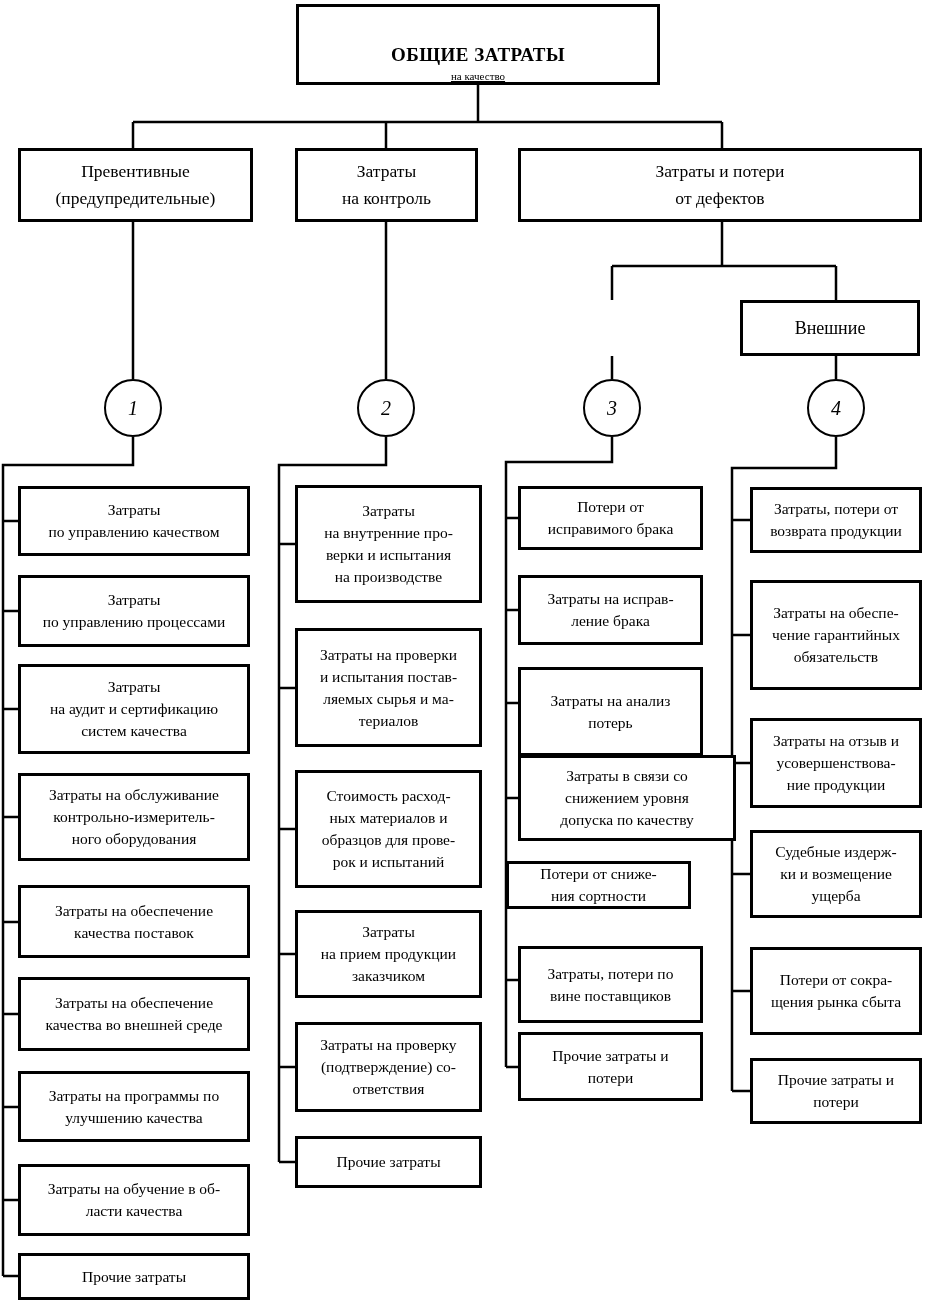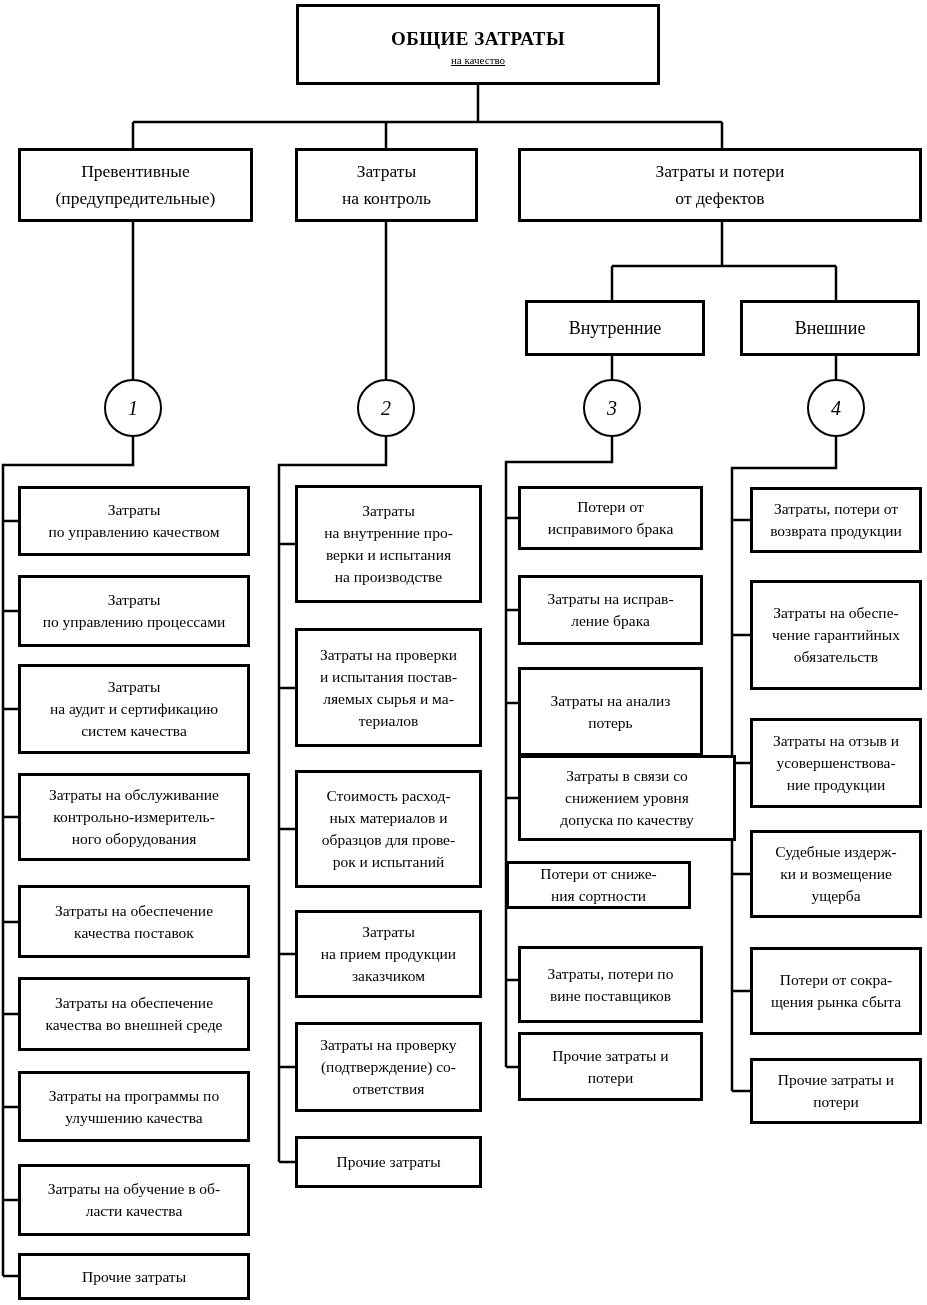--- a/index.html
+++ b/index.html
@@ -29,21 +29,21 @@
     border: 3px solid #000000;
     background: #ffffff;
     display: flex;
     align-items: center;
     justify-content: center;
     text-align: center;
     white-space: pre-line;
   }
   .root-box {
     flex-direction: column;
-    justify-content: center;
+    justify-content: flex-end;
     padding-top: 4px;
   }
   .root-title {
     font-weight: bold;
     font-size: 19px;
     letter-spacing: 0.5px;
   }
   .root-subtitle {
     font-size: 11px;
     margin-top: 4px;
@@ -116,21 +116,20 @@
     <div class="root-subtitle">на качество</div>
   </div>
 
   <div class="box l2" style="left:18px; top:148px; width:235px; height:74px">Превентивные
 (предупредительные)</div>
   <div class="box l2" style="left:295px; top:148px; width:183px; height:74px">Затраты
 на контроль</div>
   <div class="box l2" style="left:518px; top:148px; width:404px; height:74px">Затраты и потери
 от дефектов</div>
 
-  <div class="box l3" style="left:525px; top:300px; width:180px; height:56px">Внутренние</div>
   <div class="box l3" style="left:740px; top:300px; width:180px; height:56px">Внешние</div>
 
   <div class="circle" style="left:104px; top:379px">1</div>
   <div class="circle" style="left:357px; top:379px">2</div>
   <div class="circle" style="left:583px; top:379px">3</div>
   <div class="circle" style="left:807px; top:379px">4</div>
 
   <div class="box leaf" style="left:18px; top:486px;  width:232px; height:70px">Затраты
 по управлению качеством</div>
   <div class="box leaf" style="left:18px; top:575px;  width:232px; height:72px">Затраты

